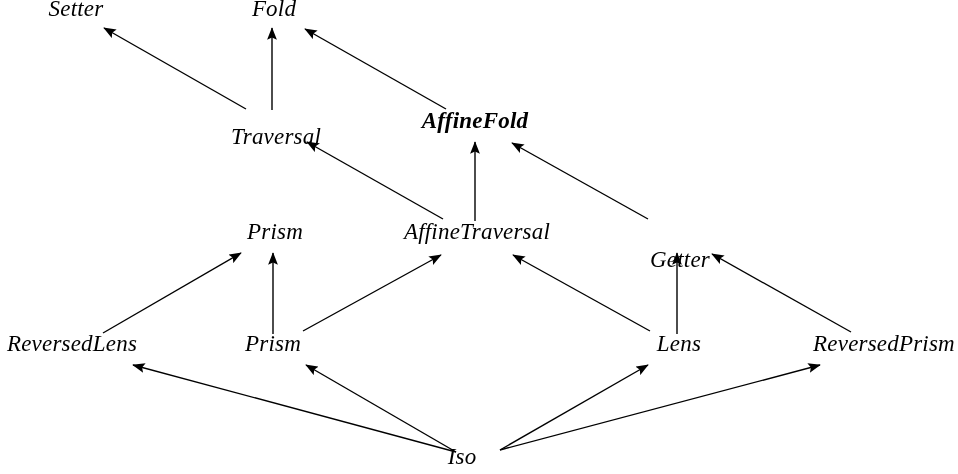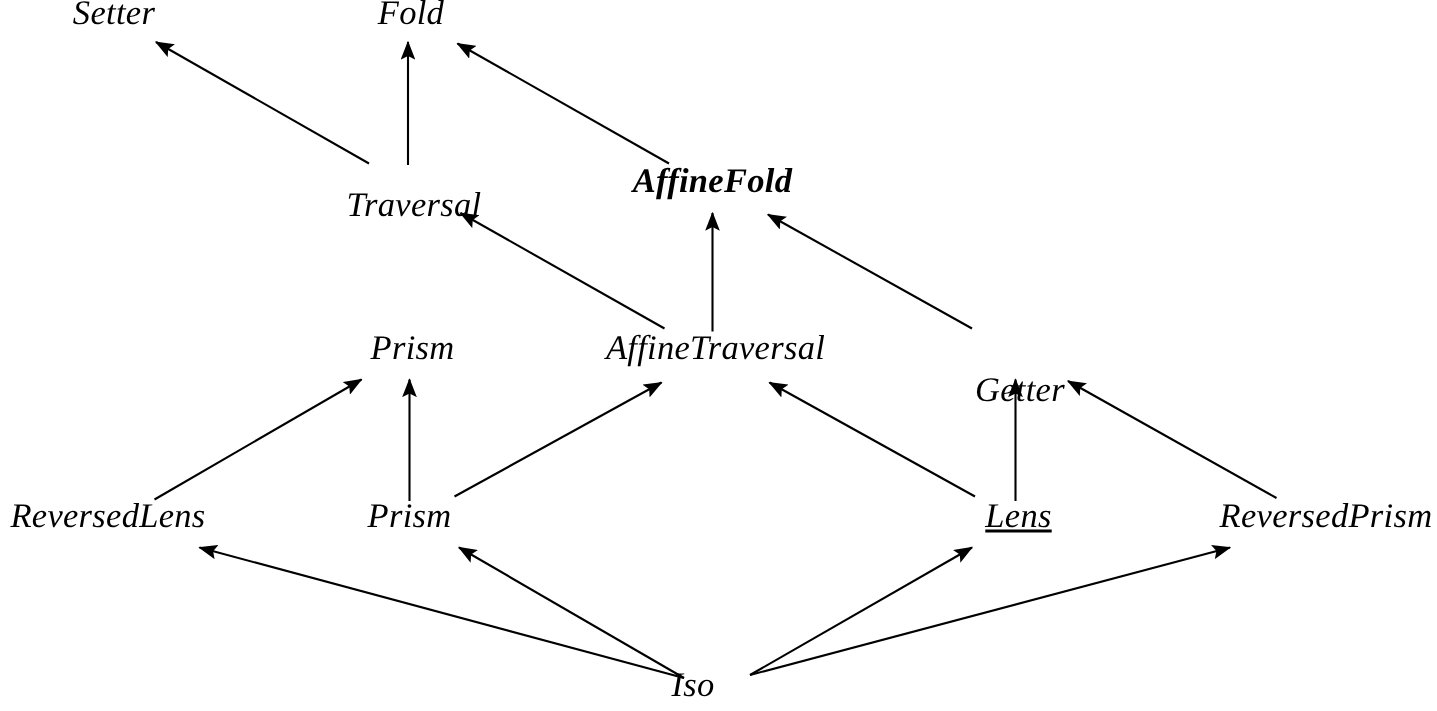--- a/index.html
+++ b/index.html
@@ -69,18 +69,18 @@
   <div id="nodes-layer">
       <div class="node-label" style="left: 76px; top: 20px; color: rgb(0, 0, 0);">Setter</div>
       <div class="node-label" style="left: 274px; top: 20px; color: rgb(0, 0, 0);">Fold</div>
       <div class="node-label" style="left: 276px; top: 132px; color: rgb(0, 0, 0); margin-top: 16px;">Traversal</div>
       <div class="node-label" style="left: 475px; top: 132px; color: rgb(0, 0, 0); font-weight: bold;">AffineFold</div>
       <div class="node-label" style="left: 275px; top: 243px; color: rgb(0, 0, 0);">Prism</div>
       <div class="node-label" style="left: 477px; top: 243px; color: rgb(0, 0, 0);">AffineTraversal</div>
       <div class="node-label" style="left: 680px; top: 243px; color: rgb(0, 0, 0); margin-top: 28px;">Getter</div>
       <div class="node-label" style="left: 72px; top: 355px; color: rgb(0, 0, 0);">ReversedLens</div>
       <div class="node-label" style="left: 273px; top: 355px; color: rgb(0, 0, 0);">Prism</div>
-      <div class="node-label" style="left: 679px; top: 355px; color: rgb(0, 0, 0); text-decoration: underline;">Lens</div>
+      <div class="node-label" style="left: 679px; top: 355px; color: rgb(0, 0, 0);">Lens</div>
       <div class="node-label" style="left: 884px; top: 355px; color: rgb(0, 0, 0);">ReversedPrism</div>
       <div class="node-label" style="left: 462px; top: 468px; color: rgb(0, 0, 0);">Iso</div>
     </div>
 
 </div>
 
 </body></html>

